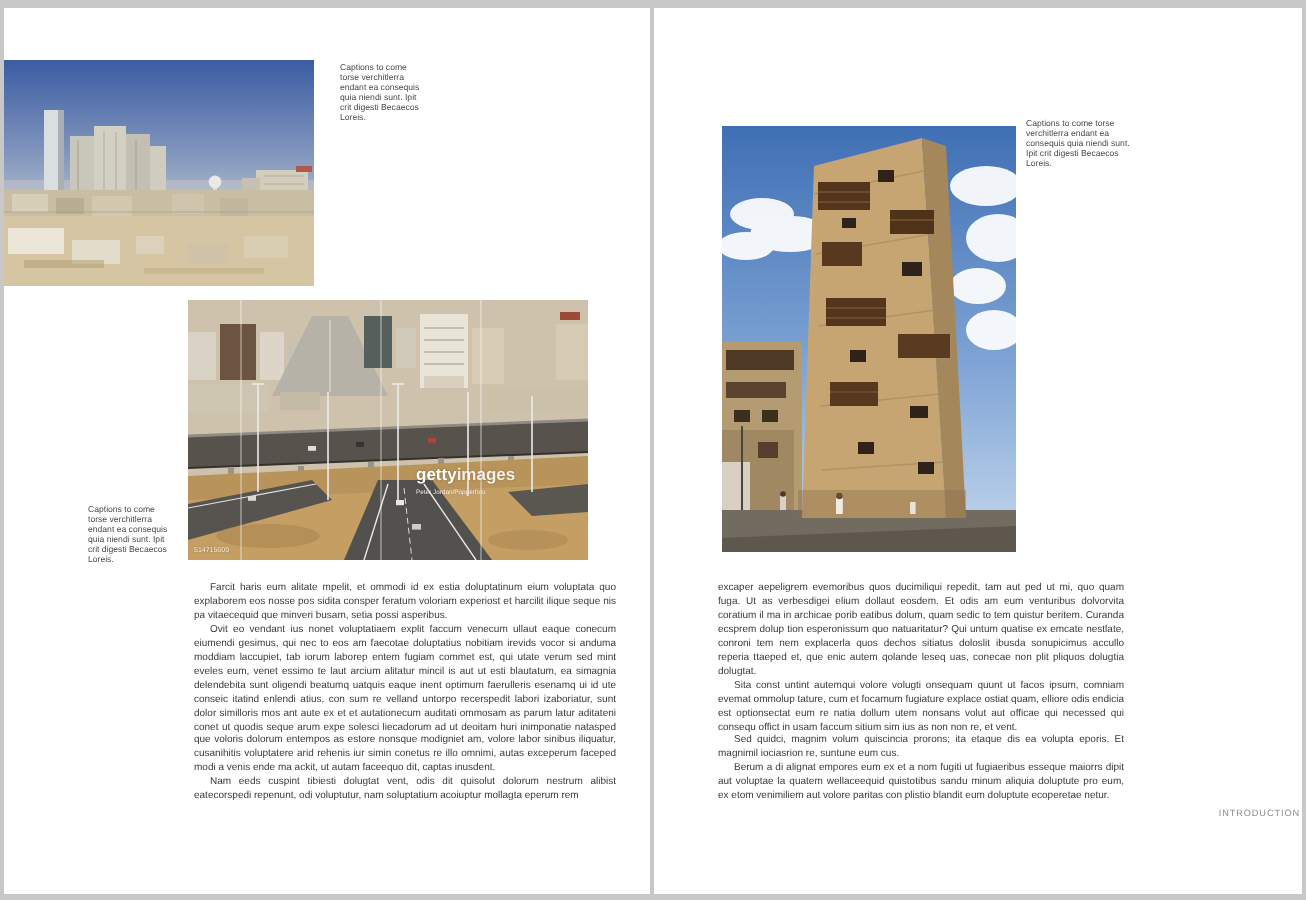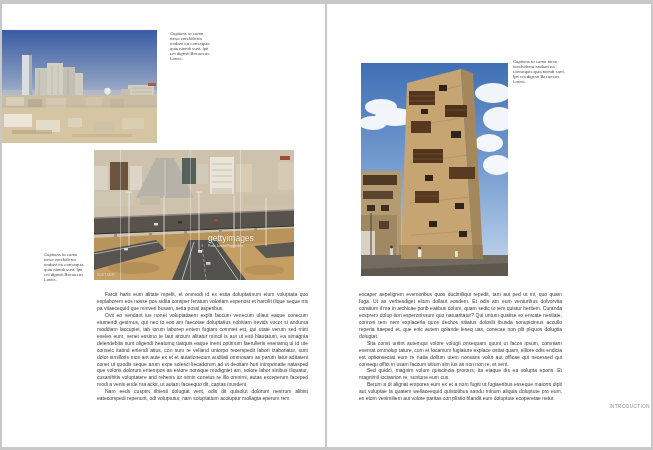--- a/index.html
+++ b/index.html
@@ -35,22 +35,22 @@
     font-size:4.6px;letter-spacing:.45px;color:#8c8c8c;
     white-space:nowrap;
   }
 
   
   .getty-mark{
     position:absolute;left:114px;top:78px;color:#ffffff;
     text-shadow:0 0 1px rgba(0,0,0,.35);
     line-height:1;
   }
-  .getty-bold{font-weight:normal;font-size:8.5px;}
-  .getty-light{font-weight:normal;font-size:8.5px;opacity:.85;}
+  .getty-bold{font-weight:bold;font-size:8.5px;}
+  .getty-light{font-weight:bold;font-size:8.5px;opacity:.85;}
   .getty-credit{font-size:3.2px;margin-top:1px;opacity:.9;}
   .asset-number{
     position:absolute;left:3px;bottom:3px;
     font-size:3.5px;color:rgba(255,255,255,.85);
     text-shadow:0 0 1px rgba(0,0,0,.3);
   }
   .wm-line{position:absolute;top:0;bottom:0;width:1px;background:rgba(255,255,255,.32);}
 </style>
 </head>
 <body>

